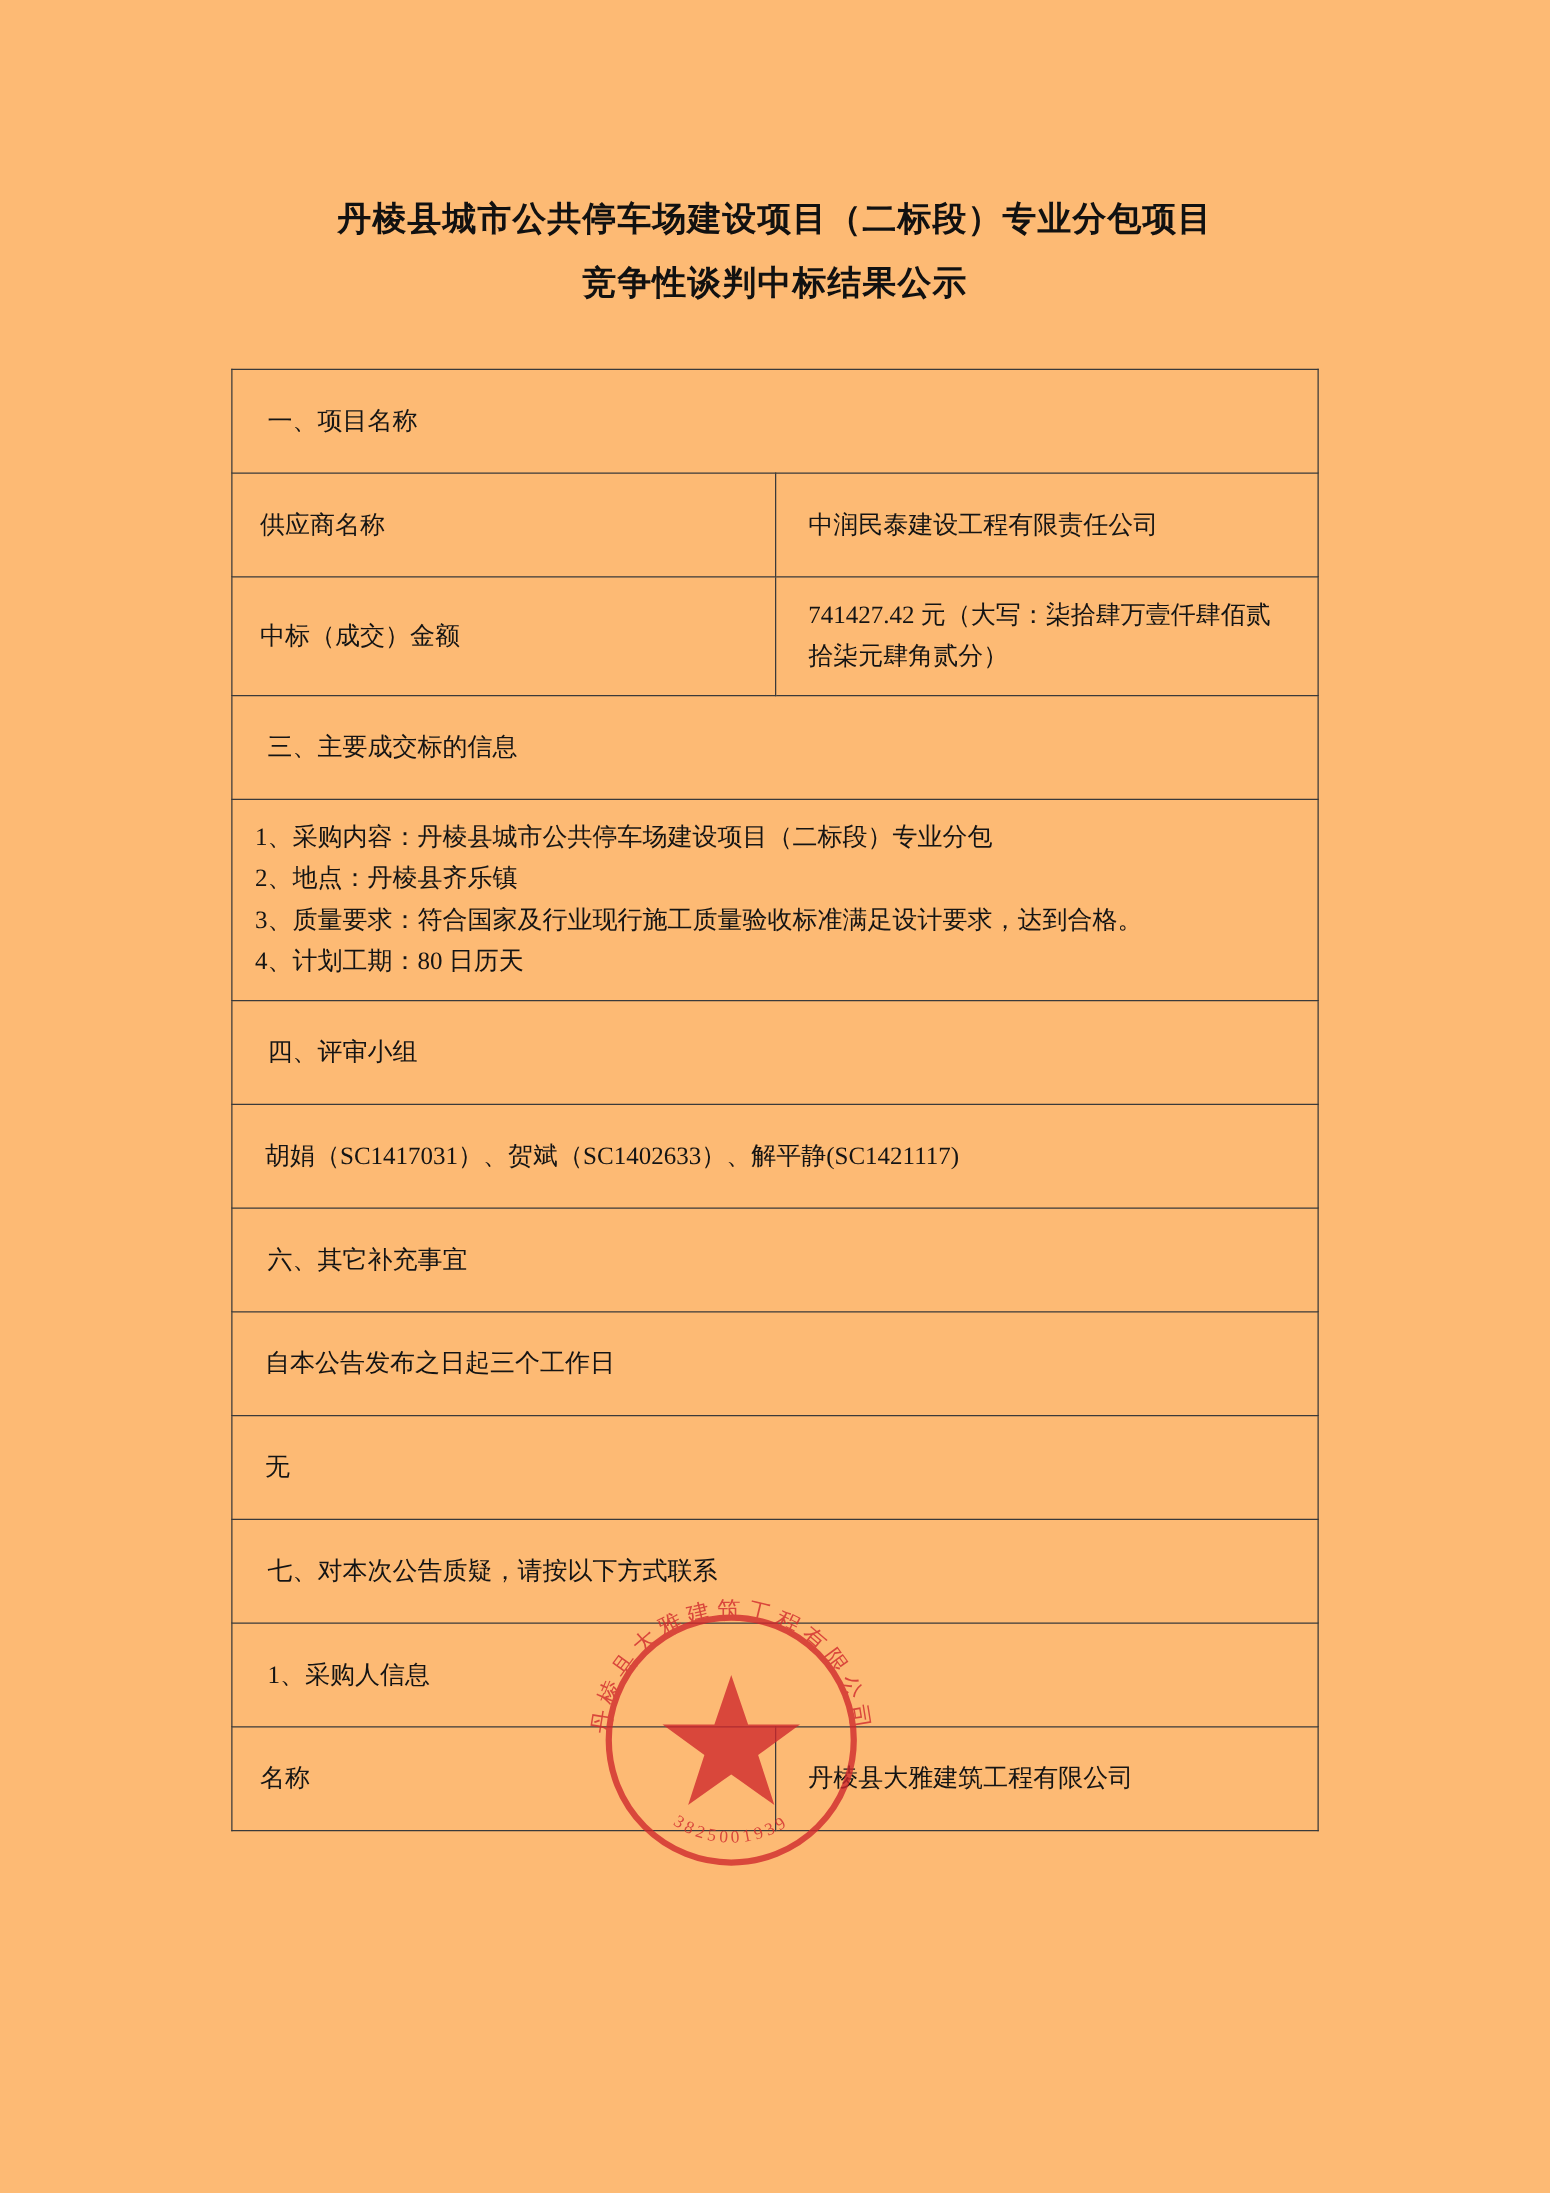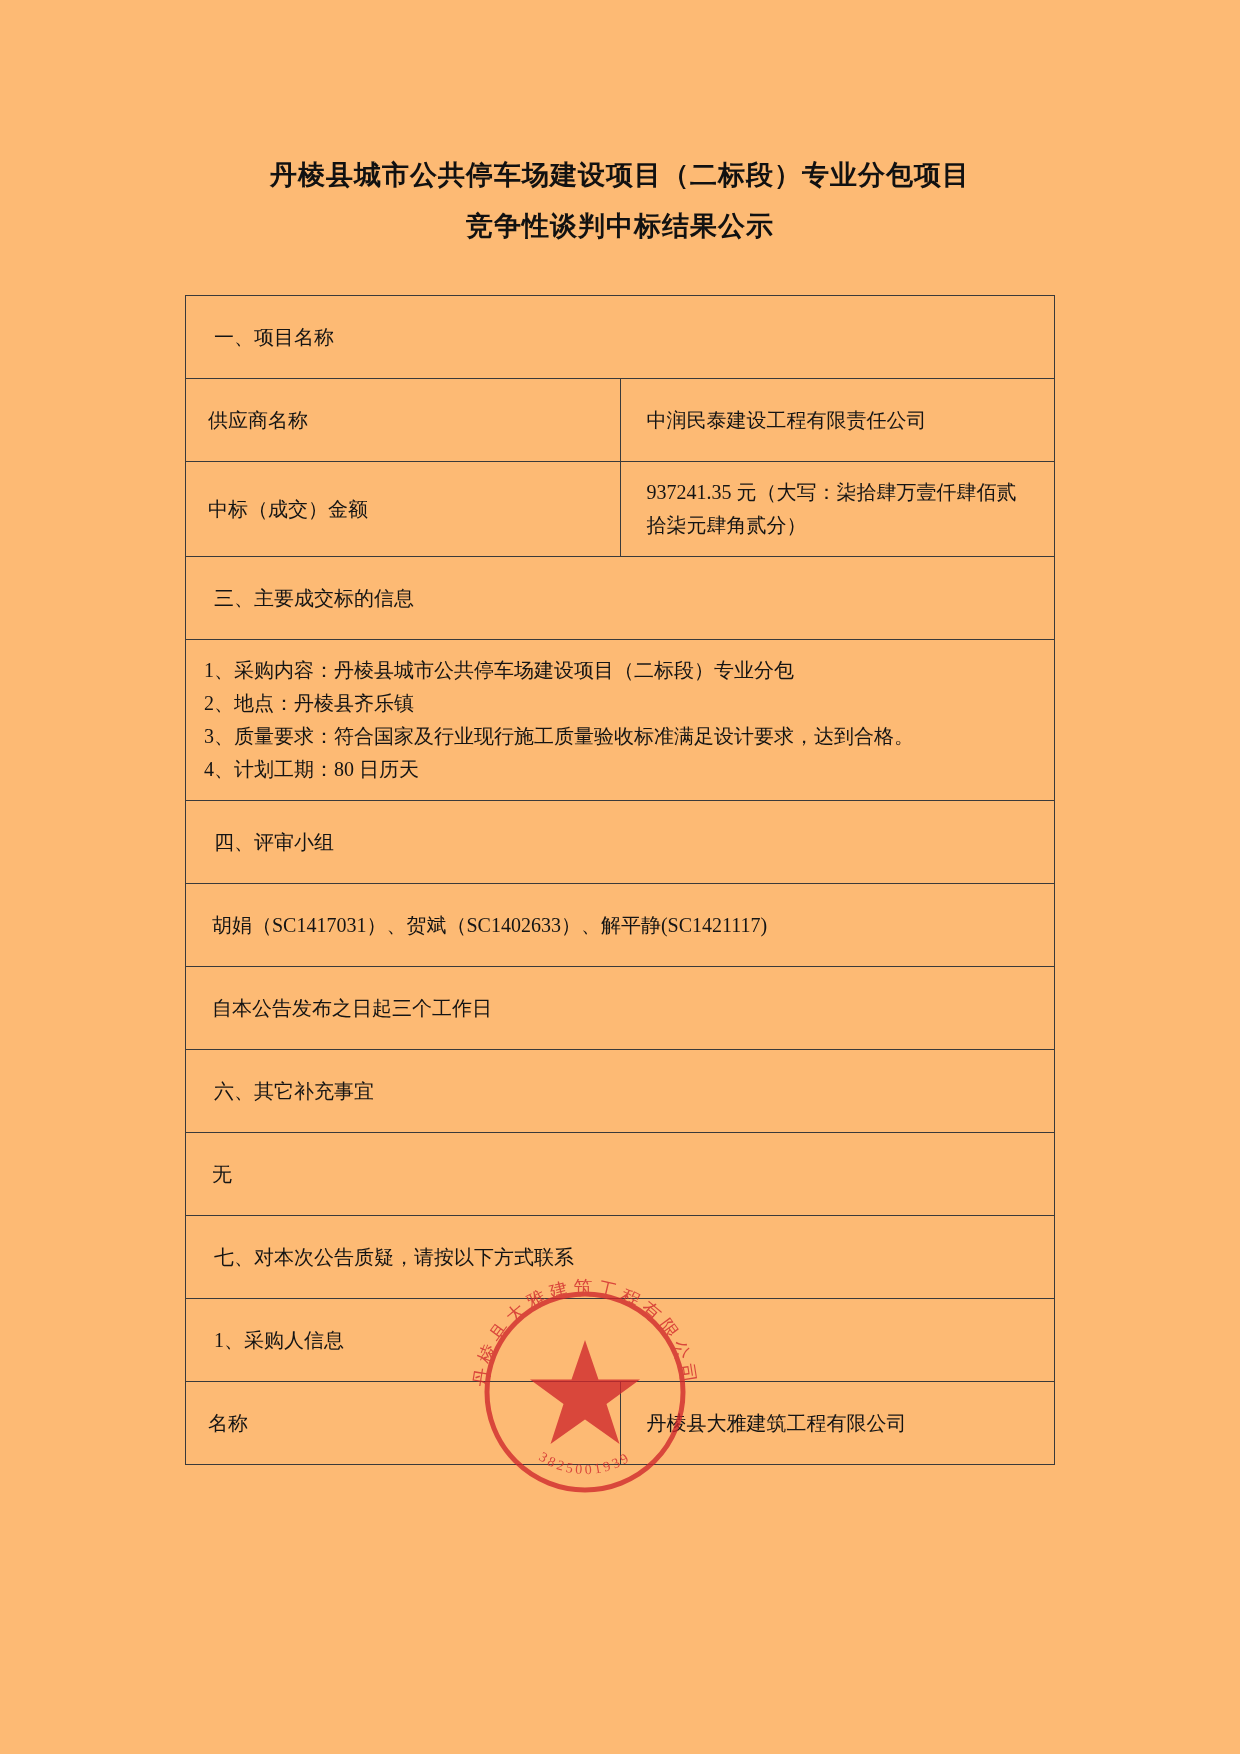--- a/index.html
+++ b/index.html
@@ -98,44 +98,44 @@
     <tbody>
       <tr>
         <td class="section-head tall" colspan="2">一、项目名称</td>
       </tr>
       <tr>
         <td class="label-cell tall">供应商名称</td>
         <td class="body-cell tall">中润民泰建设工程有限责任公司</td>
       </tr>
       <tr>
         <td class="label-cell tall">中标（成交）金额</td>
-        <td class="body-cell tall amount-strong">937241.35 元（大写：柒拾肆万壹仟肆佰贰拾柒元肆角贰分）</td>
+        <td class="body-cell tall amount-strong">741427.42 元（大写：柒拾肆万壹仟肆佰贰拾柒元肆角贰分）</td>
       </tr>
       <tr>
         <td class="section-head tall" colspan="2">三、主要成交标的信息</td>
       </tr>
       <tr>
         <td class="multiline" colspan="2">
           <div>1、采购内容：丹棱县城市公共停车场建设项目（二标段）专业分包</div>
           <div>2、地点：丹棱县齐乐镇</div>
           <div>3、质量要求：符合国家及行业现行施工质量验收标准满足设计要求，达到合格。</div>
           <div>4、计划工期：80 日历天</div>
         </td>
       </tr>
       <tr>
         <td class="section-head tall" colspan="2">四、评审小组</td>
       </tr>
       <tr>
         <td class="body-cell tall" colspan="2">胡娟（SC1417031）、贺斌（SC1402633）、解平静(SC1421117)</td>
       </tr>
       <tr>
-        <td class="body-cell tall" colspan="2">自本公告发布之日起三个工作日</td>
+        <td class="section-head tall" colspan="2">六、其它补充事宜</td>
       </tr>
       <tr>
-        <td class="section-head tall" colspan="2">六、其它补充事宜</td>
+        <td class="body-cell tall" colspan="2">自本公告发布之日起三个工作日</td>
       </tr>
       <tr>
         <td class="body-cell tall" colspan="2">无</td>
       </tr>
       <tr>
         <td class="section-head tall" colspan="2">七、对本次公告质疑，请按以下方式联系</td>
       </tr>
       <tr>
         <td class="section-head tall" colspan="2">1、采购人信息</td>
       </tr>

